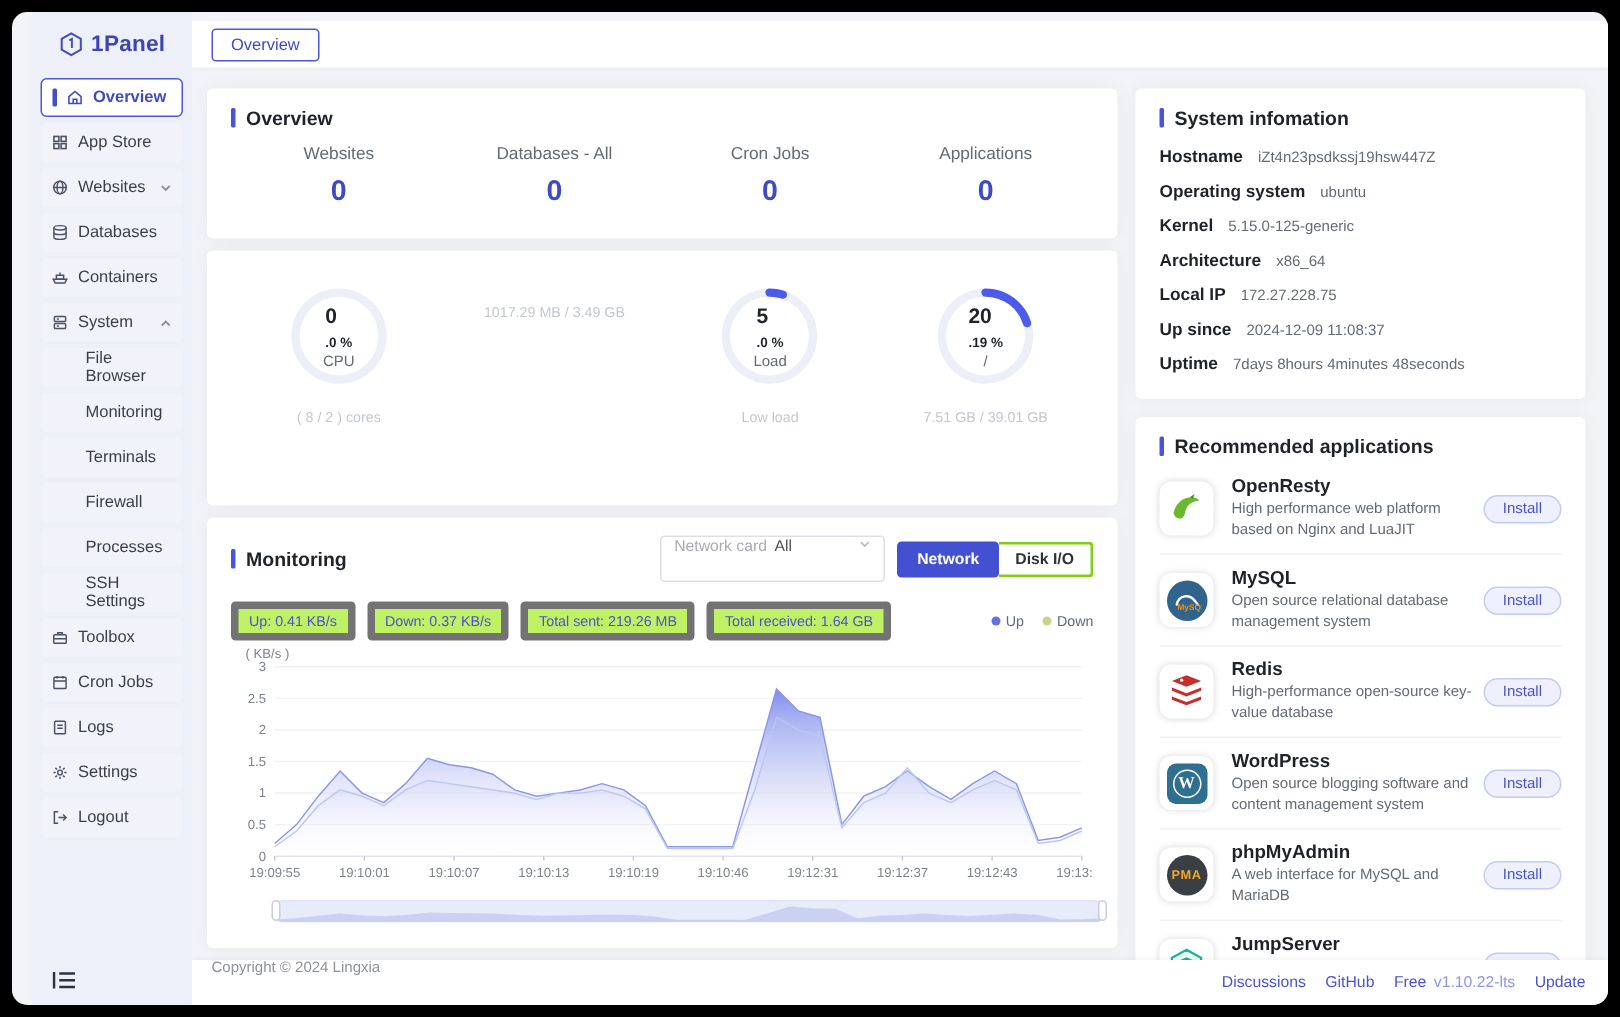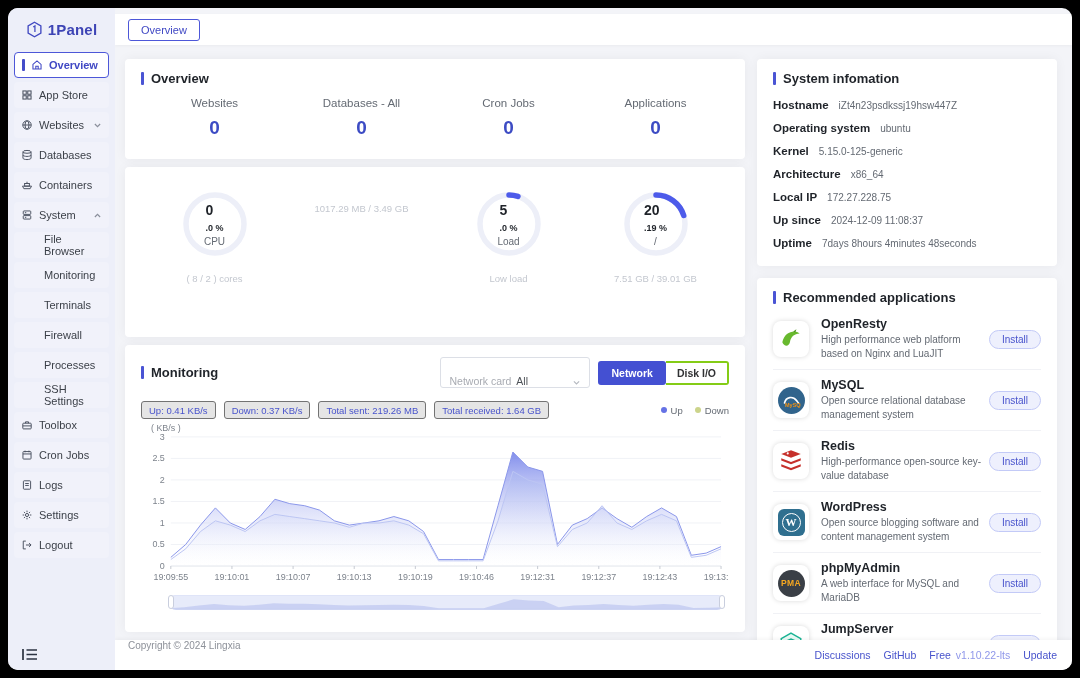--- a/index.html
+++ b/index.html
@@ -1,19 +1,19 @@
 <!DOCTYPE html>
 <html><head>
 <meta charset="utf-8">
 <style>
   * { margin:0; padding:0; box-sizing:border-box; }
   html,body { width:1080px; height:678px; background:#000; overflow:hidden;
     font-family:"Liberation Sans","DejaVu Sans",sans-serif; }
   .window { position:absolute; left:8px; top:8px; width:1064px; height:662px;
-    border-radius:10px; overflow:hidden; background:#f3f4f8; display:flex; }
+    border-radius:10px; overflow:hidden; background:#f3f4f8; display:flex;padding-left:13px; }
 
   
   .sidebar { width:107px; background:#edeff9; display:flex; flex-direction:column; position:relative; flex-shrink:0; }
   .logo { height:42px; display:flex; align-items:center; justify-content:center; gap:5px; }
   .logo-icon svg { width:17px; height:17px; display:block; }
   .logo-text { font-size:15px; font-weight:bold; color:#3d44b5; letter-spacing:.2px; }
   .menu { flex:1; padding:2px 6px; overflow:hidden; }
   .side-item { height:26px; margin-bottom:4px; display:flex; align-items:center; gap:6px;
     padding:0 7px; border-radius:4px; font-size:11px; color:#3a3f47; cursor:pointer; background:rgba(255,255,255,.22); }
   .side-item .sicon { display:flex; color:#4a5160; }
@@ -55,31 +55,31 @@
   .gauge-center { position:absolute; inset:0; display:flex; flex-direction:column; align-items:center; justify-content:center; }
   .gval { font-size:14px; font-weight:bold; color:#1f2329; }
   .gval .frac { font-size:9px; }
   .glabel { font-size:10px; color:#646a73; margin-top:2px; }
   .gcaption { margin-top:14px; font-size:9.5px; color:#c3c7cf; }
 
   
   .mon-header { display:flex; align-items:center; }
   .controls { margin-left:auto; display:flex; align-items:center; gap:8px; }
   .select { width:150px; height:31px; border:1px solid #dcdfe6; border-radius:3px; display:flex;
-    align-items:flex-end; padding:0 8px; font-size:10.5px; background:#fff; cursor:pointer; }
+    align-items:flex-start; padding:0 8px; font-size:10.5px; background:#fff; cursor:pointer; }
   .select .lbl { color:#a8abb2; }
   .select .val { color:#4d5157; margin-left:5px; }
   .select .chev { color:#b5b9c0; }
   .btn-group { display:flex; }
   .btn { height:24px; padding:0 11px; font-size:10.5px; display:flex; align-items:center;
     border:2px solid #84cc16; background:#fff; color:#303133; cursor:pointer; font-weight:bold; }
   .btn.active { background:#4450d2; border-color:#4450d2; color:#fff; border-radius:3px; }
   .btn.plain { border-radius:0 3px 3px 0; border-left:none; }
   .badge-row { display:flex; align-items:center; gap:8px; margin-top:13px; }
-  .badge { border:1px solid #737373; background:#e5e5e5; color:#4853cc; font-size:9.5px;
+  .badge { border:5px solid #737373; background:#bef264; color:#4853cc; font-size:9.5px;
     padding:2.5px 7px; border-radius:3px; white-space:nowrap; }
   .legend { margin-left:auto; display:flex; gap:12px; font-size:9.5px; color:#646a73; align-items:center; }
   .legend-item { display:flex; align-items:center; gap:4px; cursor:pointer; }
   .legend-dot { width:6px; height:6px; border-radius:50%; }
   .chart-area { margin-top:2px; }
   .slider { margin:3px 0 0 27px; width:557px; height:14px; background:#e7ebfa;
     border:1px solid #dfe4f8; border-radius:7px; position:relative; }
   .slider svg { position:absolute; inset:0; border-radius:7px; }
   .handle { position:absolute; top:-1px; width:6px; height:14px; background:#fff;
     border:1px solid #c9cede; border-radius:3px; cursor:ew-resize; }

